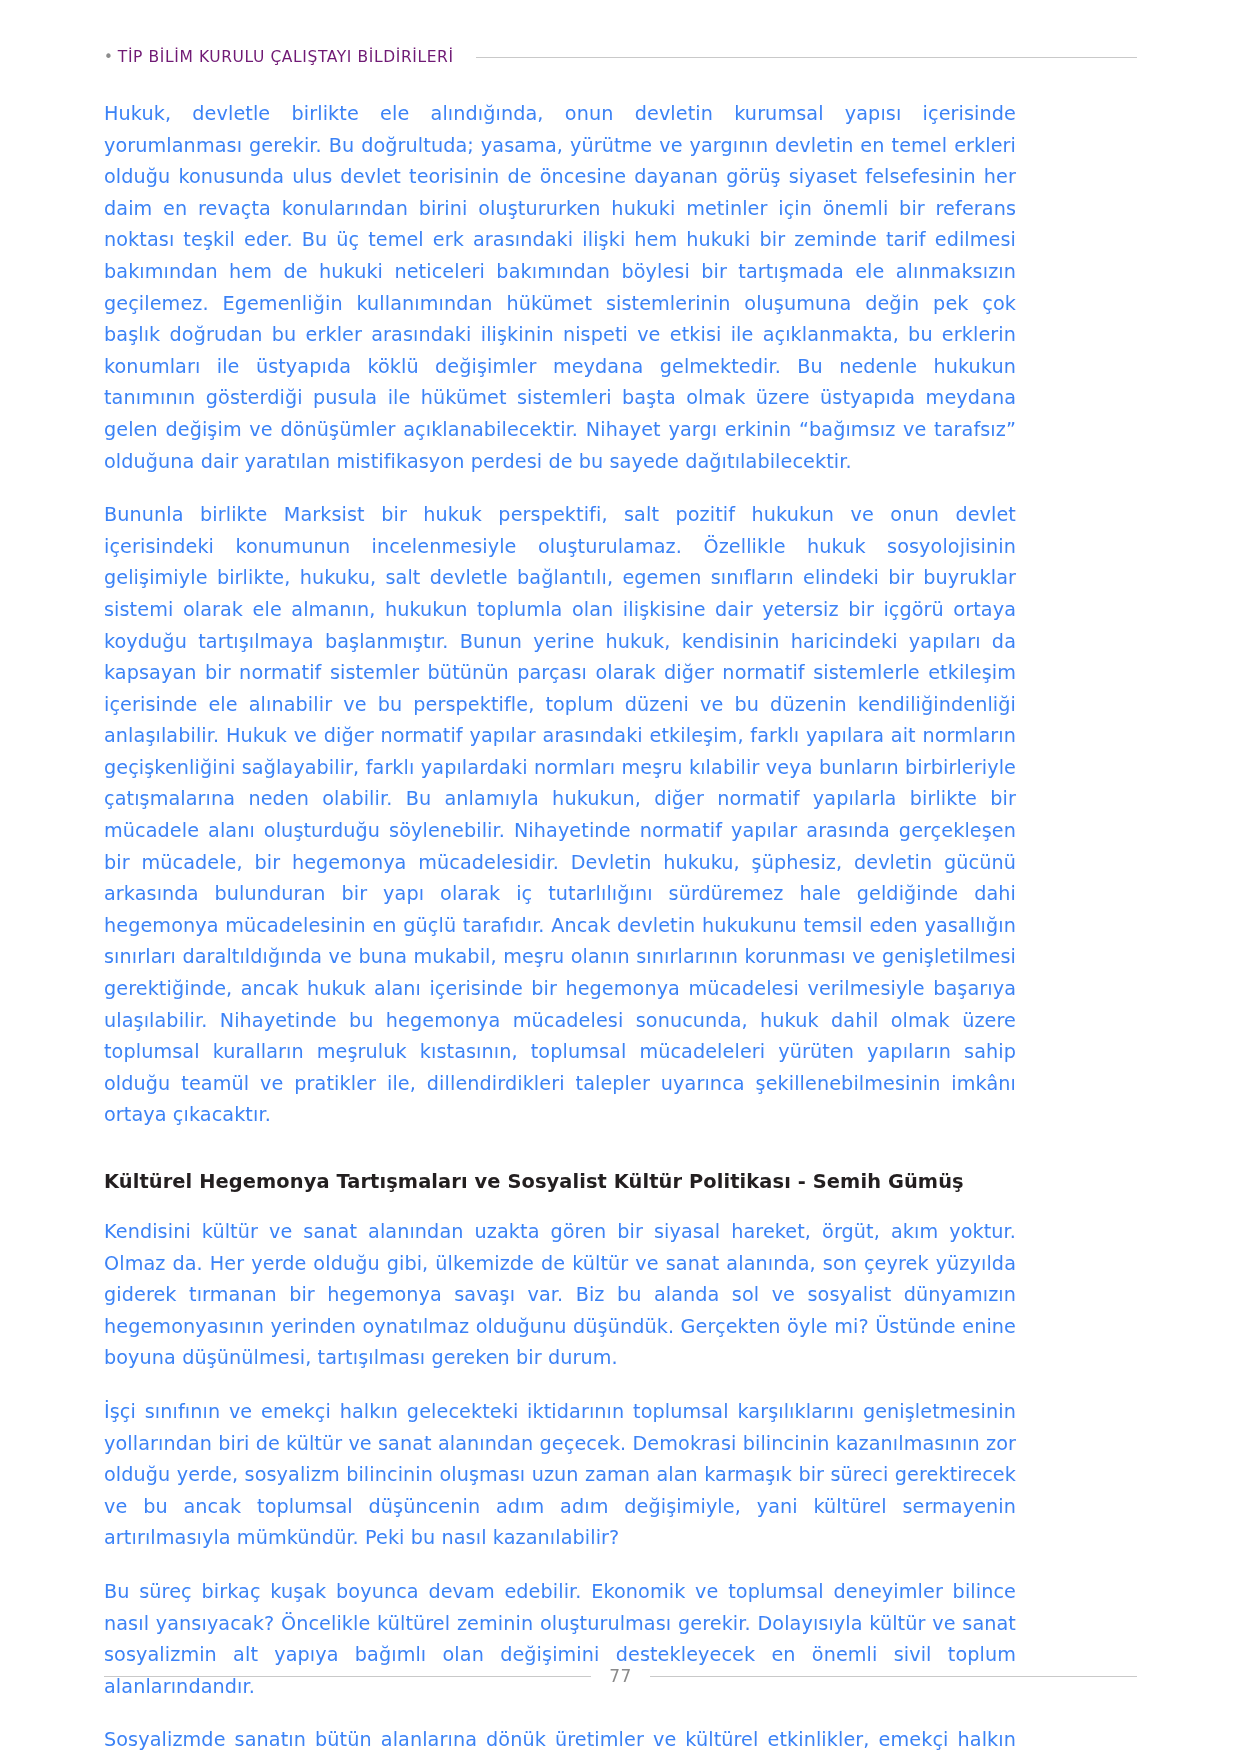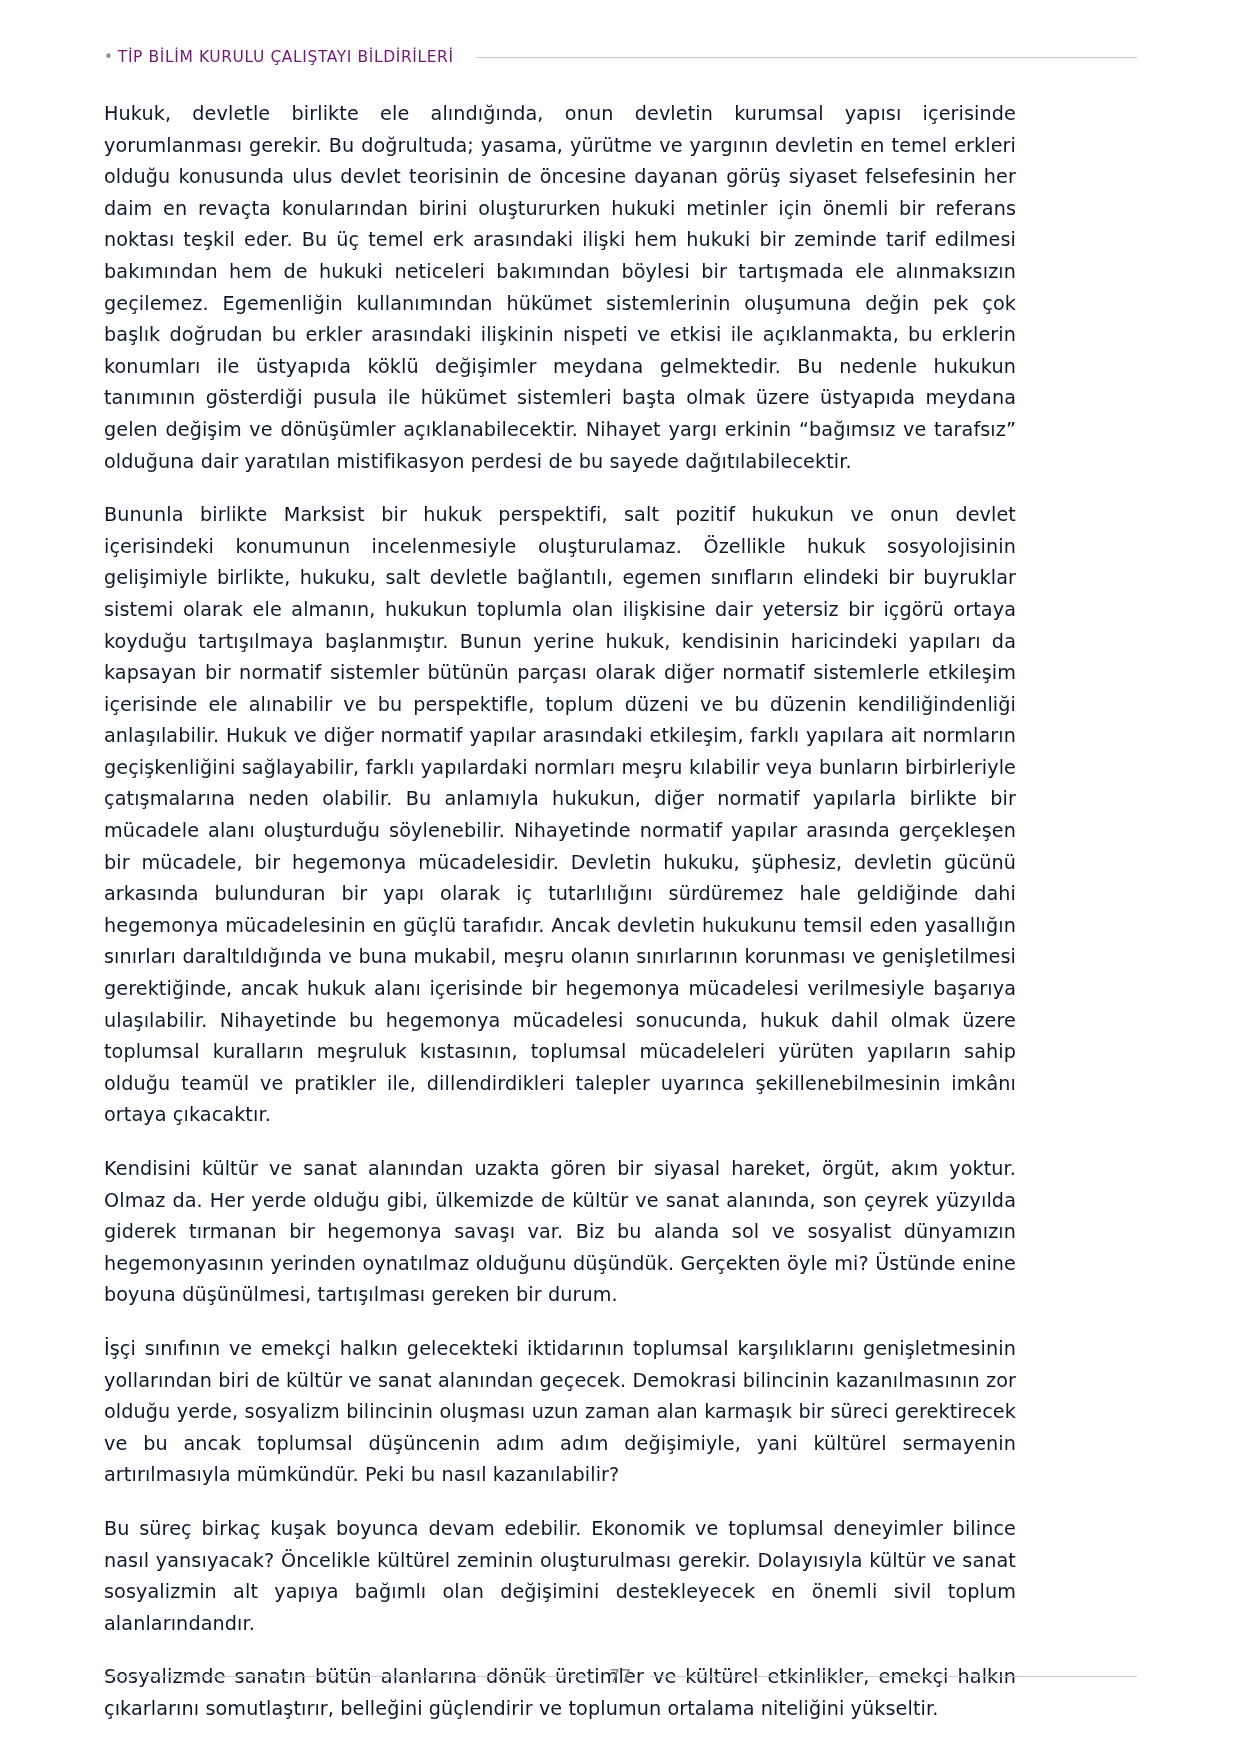--- a/index.html
+++ b/index.html
@@ -55,21 +55,21 @@
     top: 98px;
     left: 104px;
     width: 912px;
   }
   p.body {
     margin: 0 0 22px 0;
     font-size: 19.2px;
     line-height: 31.6px;
     text-align: justify;
     text-justify: inter-word;
-    color: #0f172a;
+    color: #3b82f6;
     letter-spacing: 0.1px;
   }
   p.body:last-child { margin-bottom: 0; }
 
   h2.section-title {
     margin: 36px 0 20px 0;
     font-size: 19.4px;
     line-height: 29px;
     font-weight: bold;
     color: #231f20;
@@ -105,20 +105,21 @@
   <div class="running-header">
     <span class="bullet">•</span>
     <span class="header-text">TİP BİLİM KURULU ÇALIŞTAYI BİLDİRİLERİ</span>
     <span class="header-rule"></span>
   </div>
 
   <div class="content">
     <p class="body">Hukuk, devletle birlikte ele alındığında, onun devletin kurumsal yapısı içerisinde yorumlanması gerekir. Bu doğrultuda; yasama, yürütme ve yargının devletin en temel erkleri olduğu konusunda ulus devlet teorisinin de öncesine dayanan görüş siyaset felsefesinin her daim en revaçta konularından birini oluştururken hukuki metinler için önemli bir referans noktası teşkil eder. Bu üç temel erk arasındaki ilişki hem hukuki bir zeminde tarif edilmesi bakımından hem de hukuki neticeleri bakımından böylesi bir tartışmada ele alınmaksızın geçilemez. Egemenliğin kullanımından hükümet sistemlerinin oluşumuna değin pek çok başlık doğrudan bu erkler arasındaki ilişkinin nispeti ve etkisi ile açıklanmakta, bu erklerin konumları ile üstyapıda köklü değişimler meydana gelmektedir. Bu nedenle hukukun tanımının gösterdiği pusula ile hükümet sistemleri başta olmak üzere üstyapıda meydana gelen değişim ve dönüşümler açıklanabilecektir. Nihayet yargı erkinin “bağımsız ve tarafsız” olduğuna dair yaratılan mistifikasyon perdesi de bu sayede dağıtılabilecektir.</p>
     <p class="body">Bununla birlikte Marksist bir hukuk perspektifi, salt pozitif hukukun ve onun devlet içerisindeki konumunun incelenmesiyle oluşturulamaz. Özellikle hukuk sosyolojisinin gelişimiyle birlikte, hukuku, salt devletle bağlantılı, egemen sınıfların elindeki bir buyruklar sistemi olarak ele almanın, hukukun toplumla olan ilişkisine dair yetersiz bir içgörü ortaya koyduğu tartışılmaya başlanmıştır. Bunun yerine hukuk, kendisinin haricindeki yapıları da kapsayan bir normatif sistemler bütünün parçası olarak diğer normatif sistemlerle etkileşim içerisinde ele alınabilir ve bu perspektifle, toplum düzeni ve bu düzenin kendiliğindenliği anlaşılabilir. Hukuk ve diğer normatif yapılar arasındaki etkileşim, farklı yapılara ait normların geçişkenliğini sağlayabilir, farklı yapılardaki normları meşru kılabilir veya bunların birbirleriyle çatışmalarına neden olabilir. Bu anlamıyla hukukun, diğer normatif yapılarla birlikte bir mücadele alanı oluşturduğu söylenebilir. Nihayetinde normatif yapılar arasında gerçekleşen bir mücadele, bir hegemonya mücadelesidir. Devletin hukuku, şüphesiz, devletin gücünü arkasında bulunduran bir yapı olarak iç tutarlılığını sürdüremez hale geldiğinde dahi hegemonya mücadelesinin en güçlü tarafıdır. Ancak devletin hukukunu temsil eden yasallığın sınırları daraltıldığında ve buna mukabil, meşru olanın sınırlarının korunması ve genişletilmesi gerektiğinde, ancak hukuk alanı içerisinde bir hegemonya mücadelesi verilmesiyle başarıya ulaşılabilir. Nihayetinde bu hegemonya mücadelesi sonucunda, hukuk dahil olmak üzere toplumsal kuralların meşruluk kıstasının, toplumsal mücadeleleri yürüten yapıların sahip olduğu teamül ve pratikler ile, dillendirdikleri talepler uyarınca şekillenebilmesinin imkânı ortaya çıkacaktır.</p>
 
+    <h2 class="section-title">Kültürel Hegemonya Tartışmaları ve Sosyalist Kültür Politikası - Semih Gümüş</h2>
 
     <p class="body">Kendisini kültür ve sanat alanından uzakta gören bir siyasal hareket, örgüt, akım yoktur.  Olmaz da. Her yerde olduğu gibi, ülkemizde de kültür ve sanat alanında, son çeyrek yüzyılda giderek tırmanan bir hegemonya savaşı var. Biz bu alanda sol ve sosyalist dünyamızın hegemonyasının yerinden oynatılmaz olduğunu düşündük. Gerçekten öyle mi? Üstünde enine boyuna düşünülmesi, tartışılması gereken bir durum.</p>
     <p class="body">İşçi sınıfının ve emekçi halkın gelecekteki iktidarının toplumsal karşılıklarını genişletmesinin yollarından biri de kültür ve sanat alanından geçecek. Demokrasi bilincinin kazanılmasının zor olduğu yerde, sosyalizm bilincinin oluşması uzun zaman alan karmaşık bir süreci gerektirecek ve bu ancak toplumsal düşüncenin adım adım değişimiyle, yani kültürel sermayenin artırılmasıyla mümkündür. Peki bu nasıl kazanılabilir?</p>
     <p class="body">Bu süreç birkaç kuşak boyunca devam edebilir. Ekonomik ve toplumsal deneyimler bilince nasıl yansıyacak? Öncelikle kültürel zeminin oluşturulması gerekir. Dolayısıyla kültür ve sanat sosyalizmin alt yapıya bağımlı olan değişimini destekleyecek en önemli sivil toplum alanlarındandır.</p>
     <p class="body">Sosyalizmde sanatın bütün alanlarına dönük üretimler ve kültürel etkinlikler, emekçi halkın çıkarlarını somutlaştırır, belleğini güçlendirir ve toplumun ortalama niteliğini yükseltir.</p>
   </div>
 
   <div class="footer">
     <span class="rule"></span>
     <span class="page-number">77</span>

